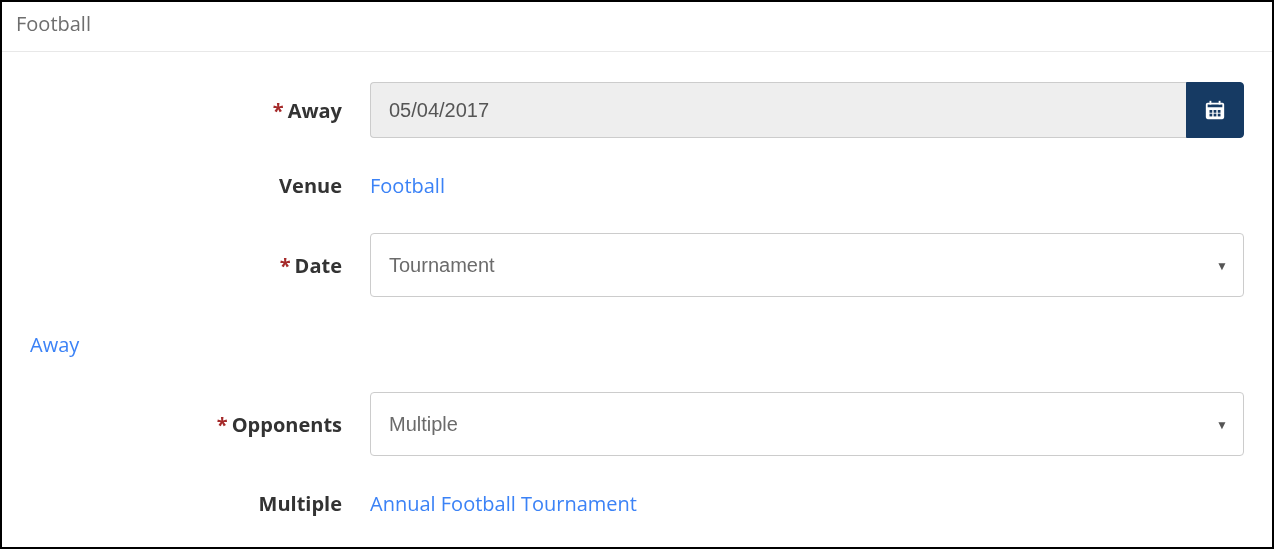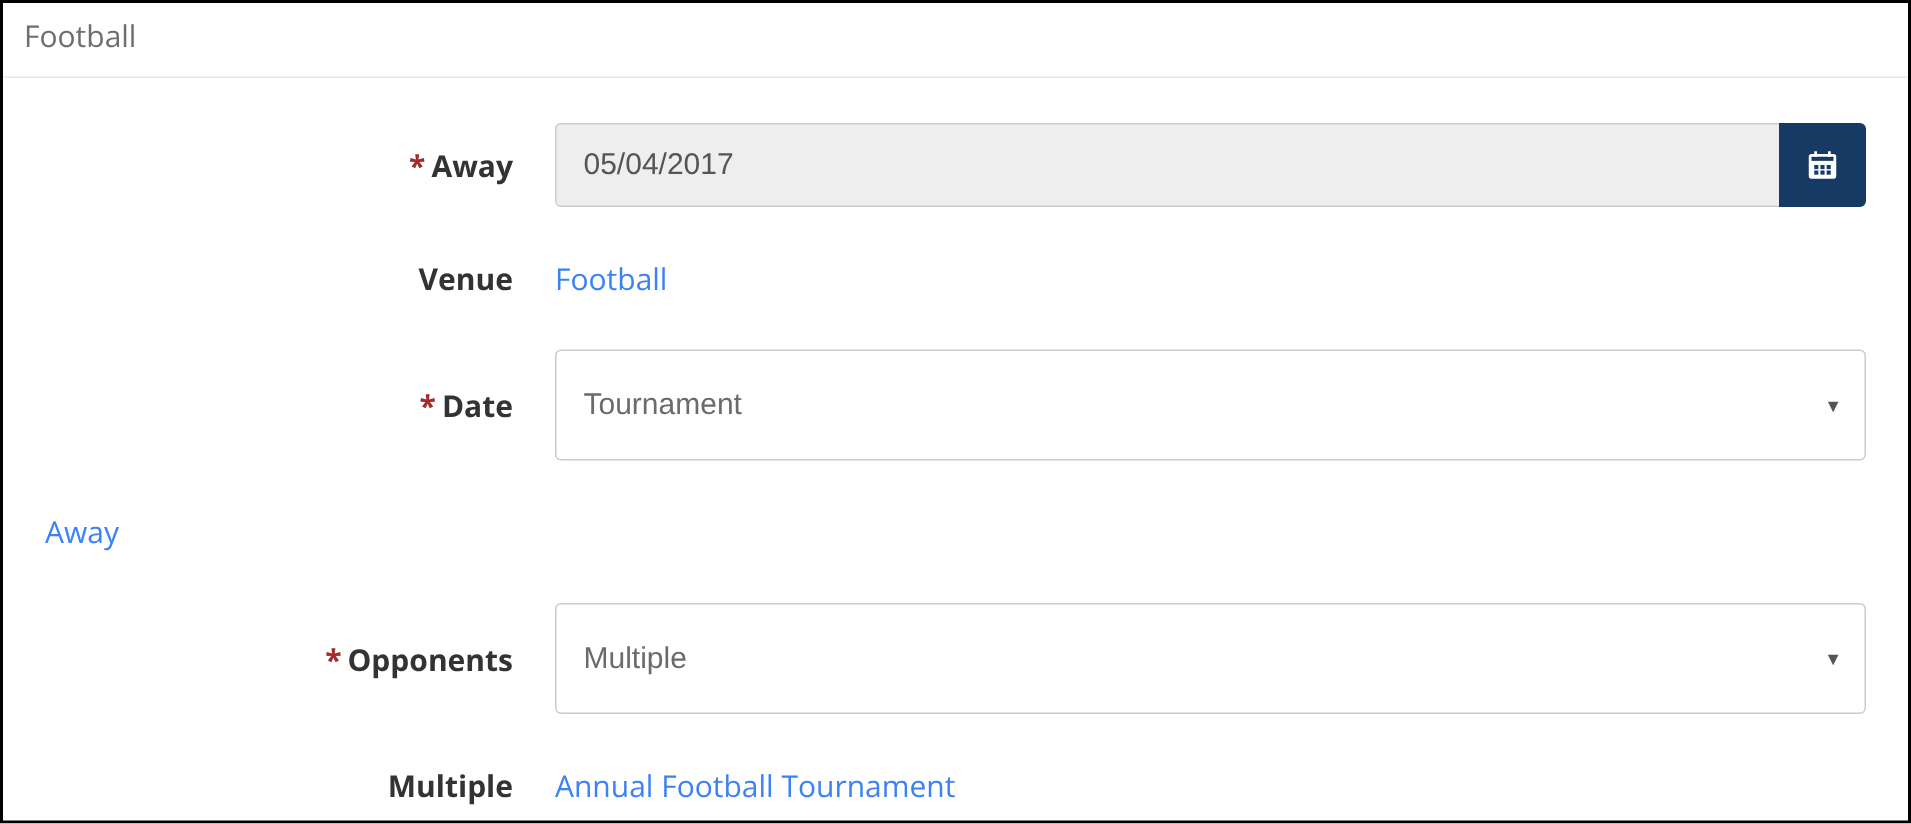--- a/index.html
+++ b/index.html
@@ -76,21 +76,21 @@
     justify-content: center;
     cursor: pointer;
   }
   .calendar-svg { display:block; }
   .static-text {
     font-size: 20px;
     color: #3b82f6;
   }
   .select {
     width: 100%;
-    height: 74px;
+    height: 64px;
     padding: 0 42px 0 18px;
     font-size: 20px;
     color: #6b6b6b;
     background: #fff;
     border: 1px solid #ccc;
     border-radius: 4px;
     appearance: none;
     -webkit-appearance: none;
     position: relative;
   }

